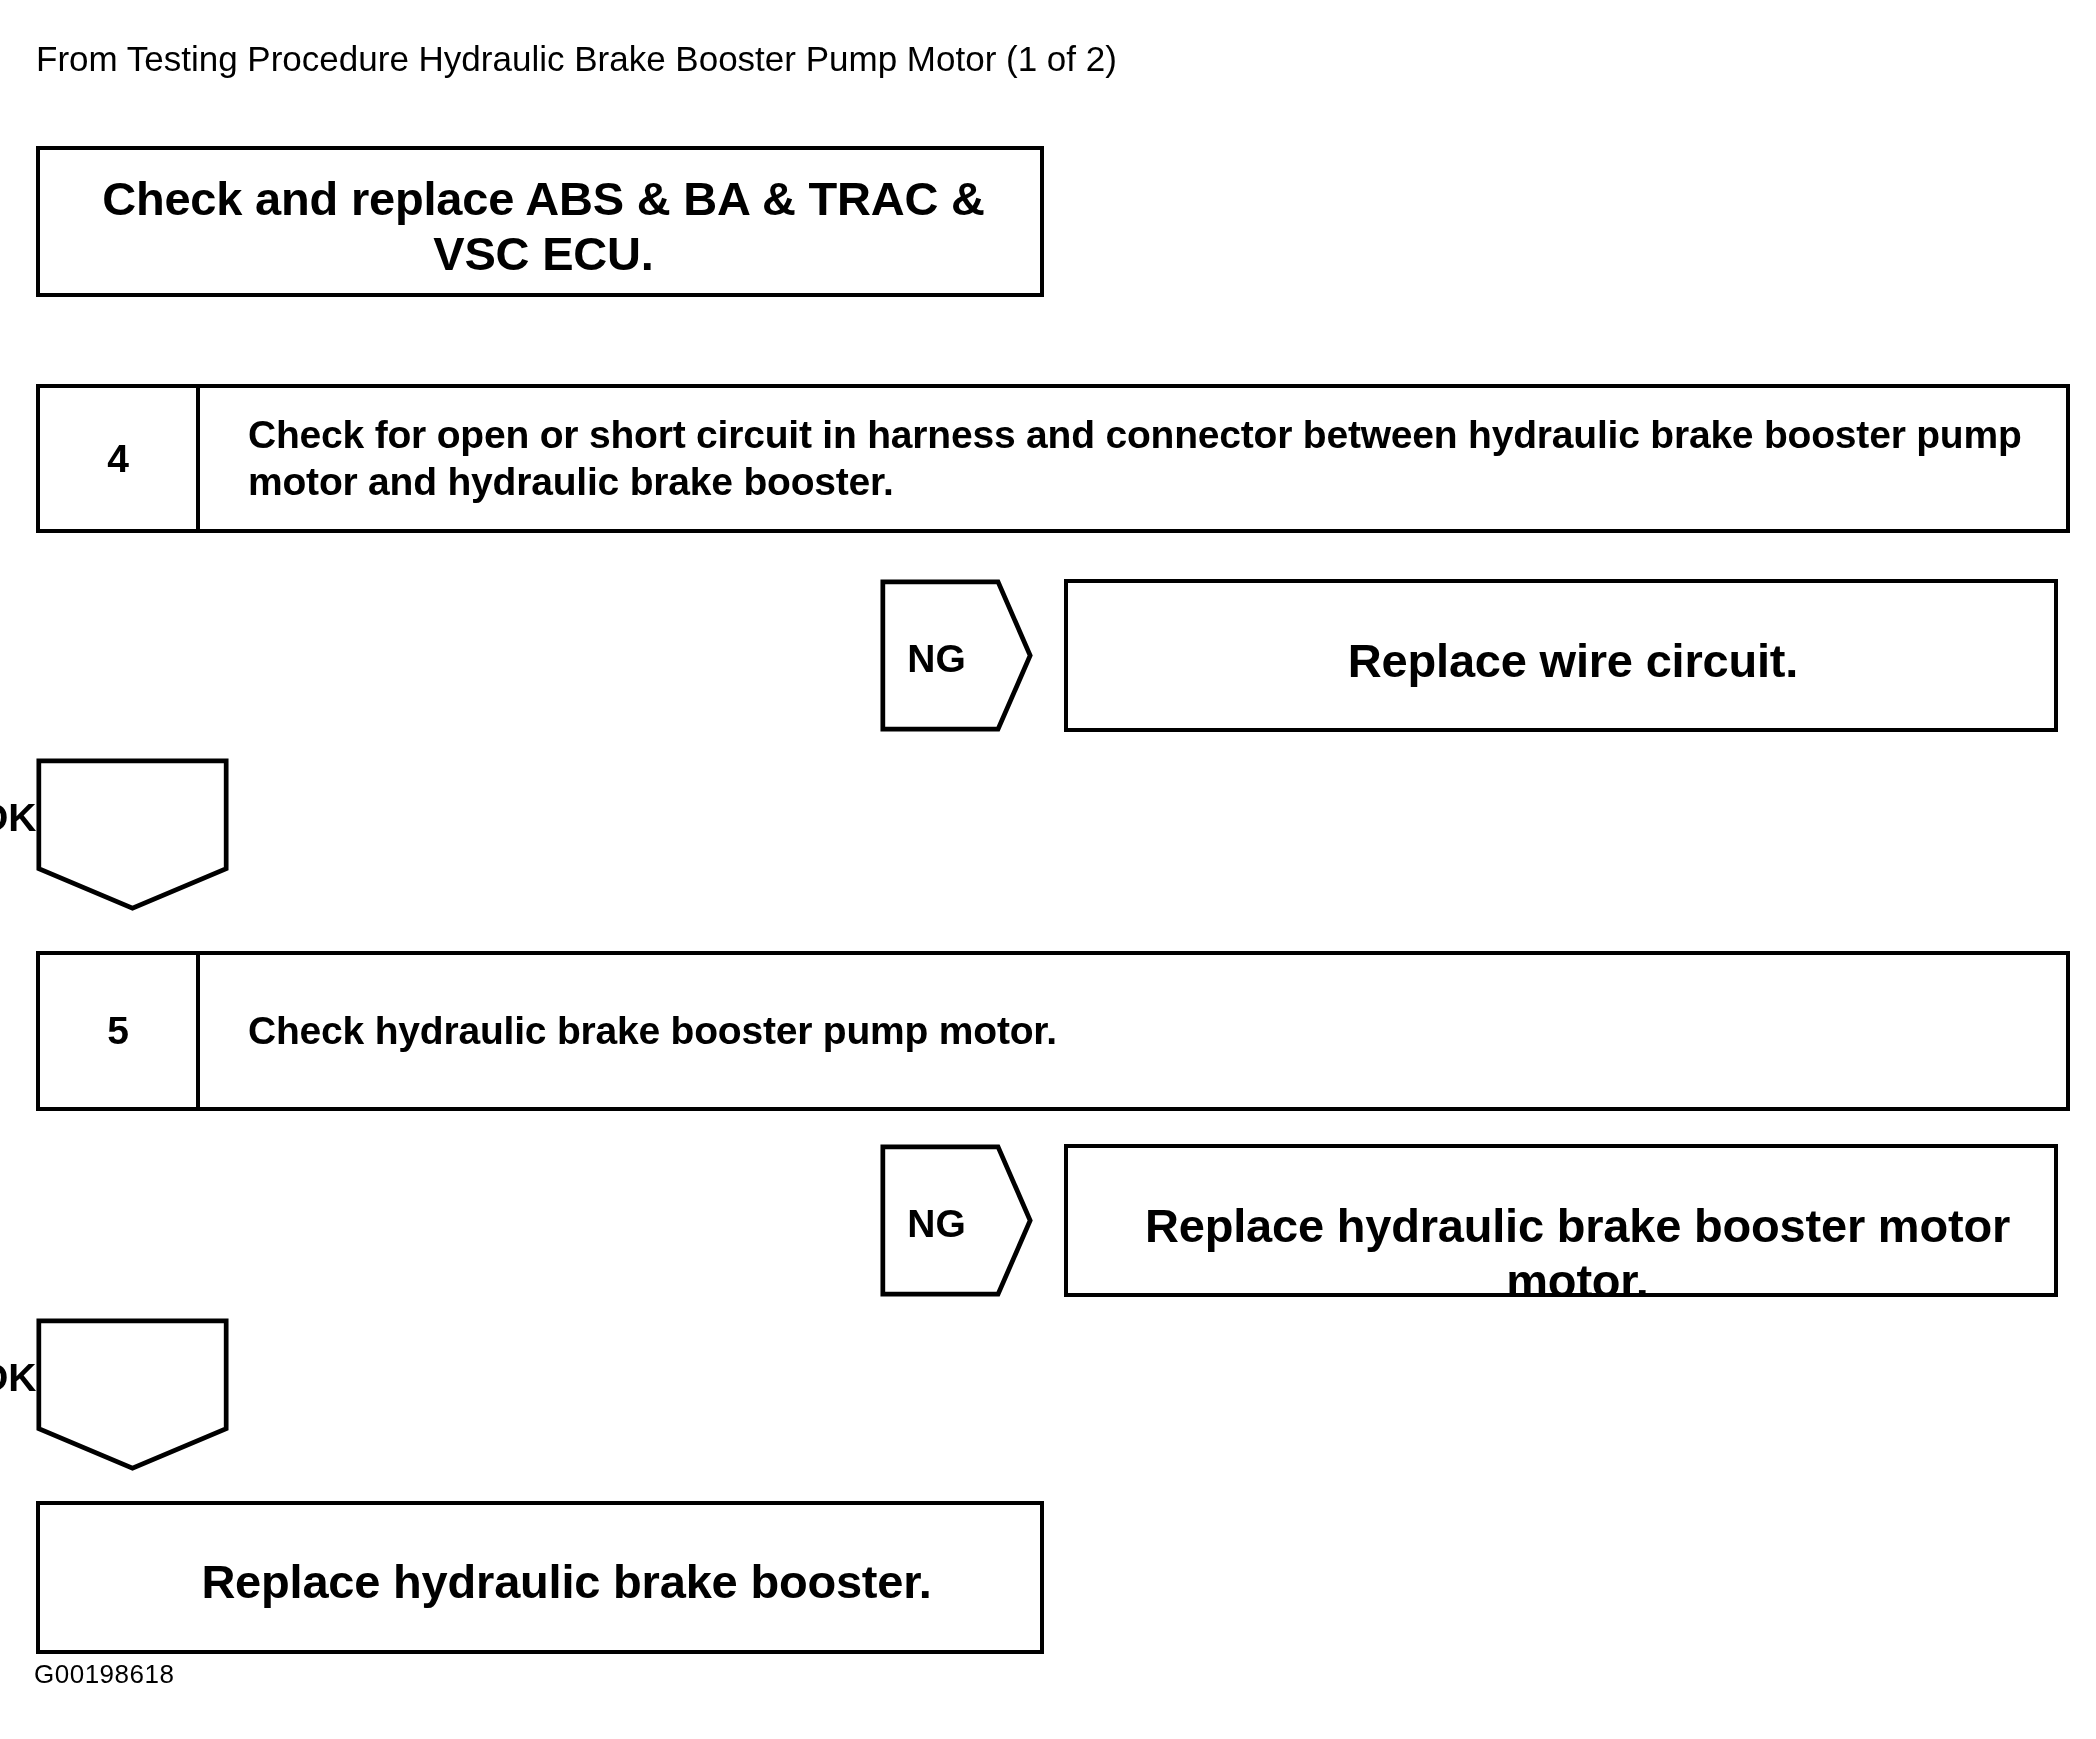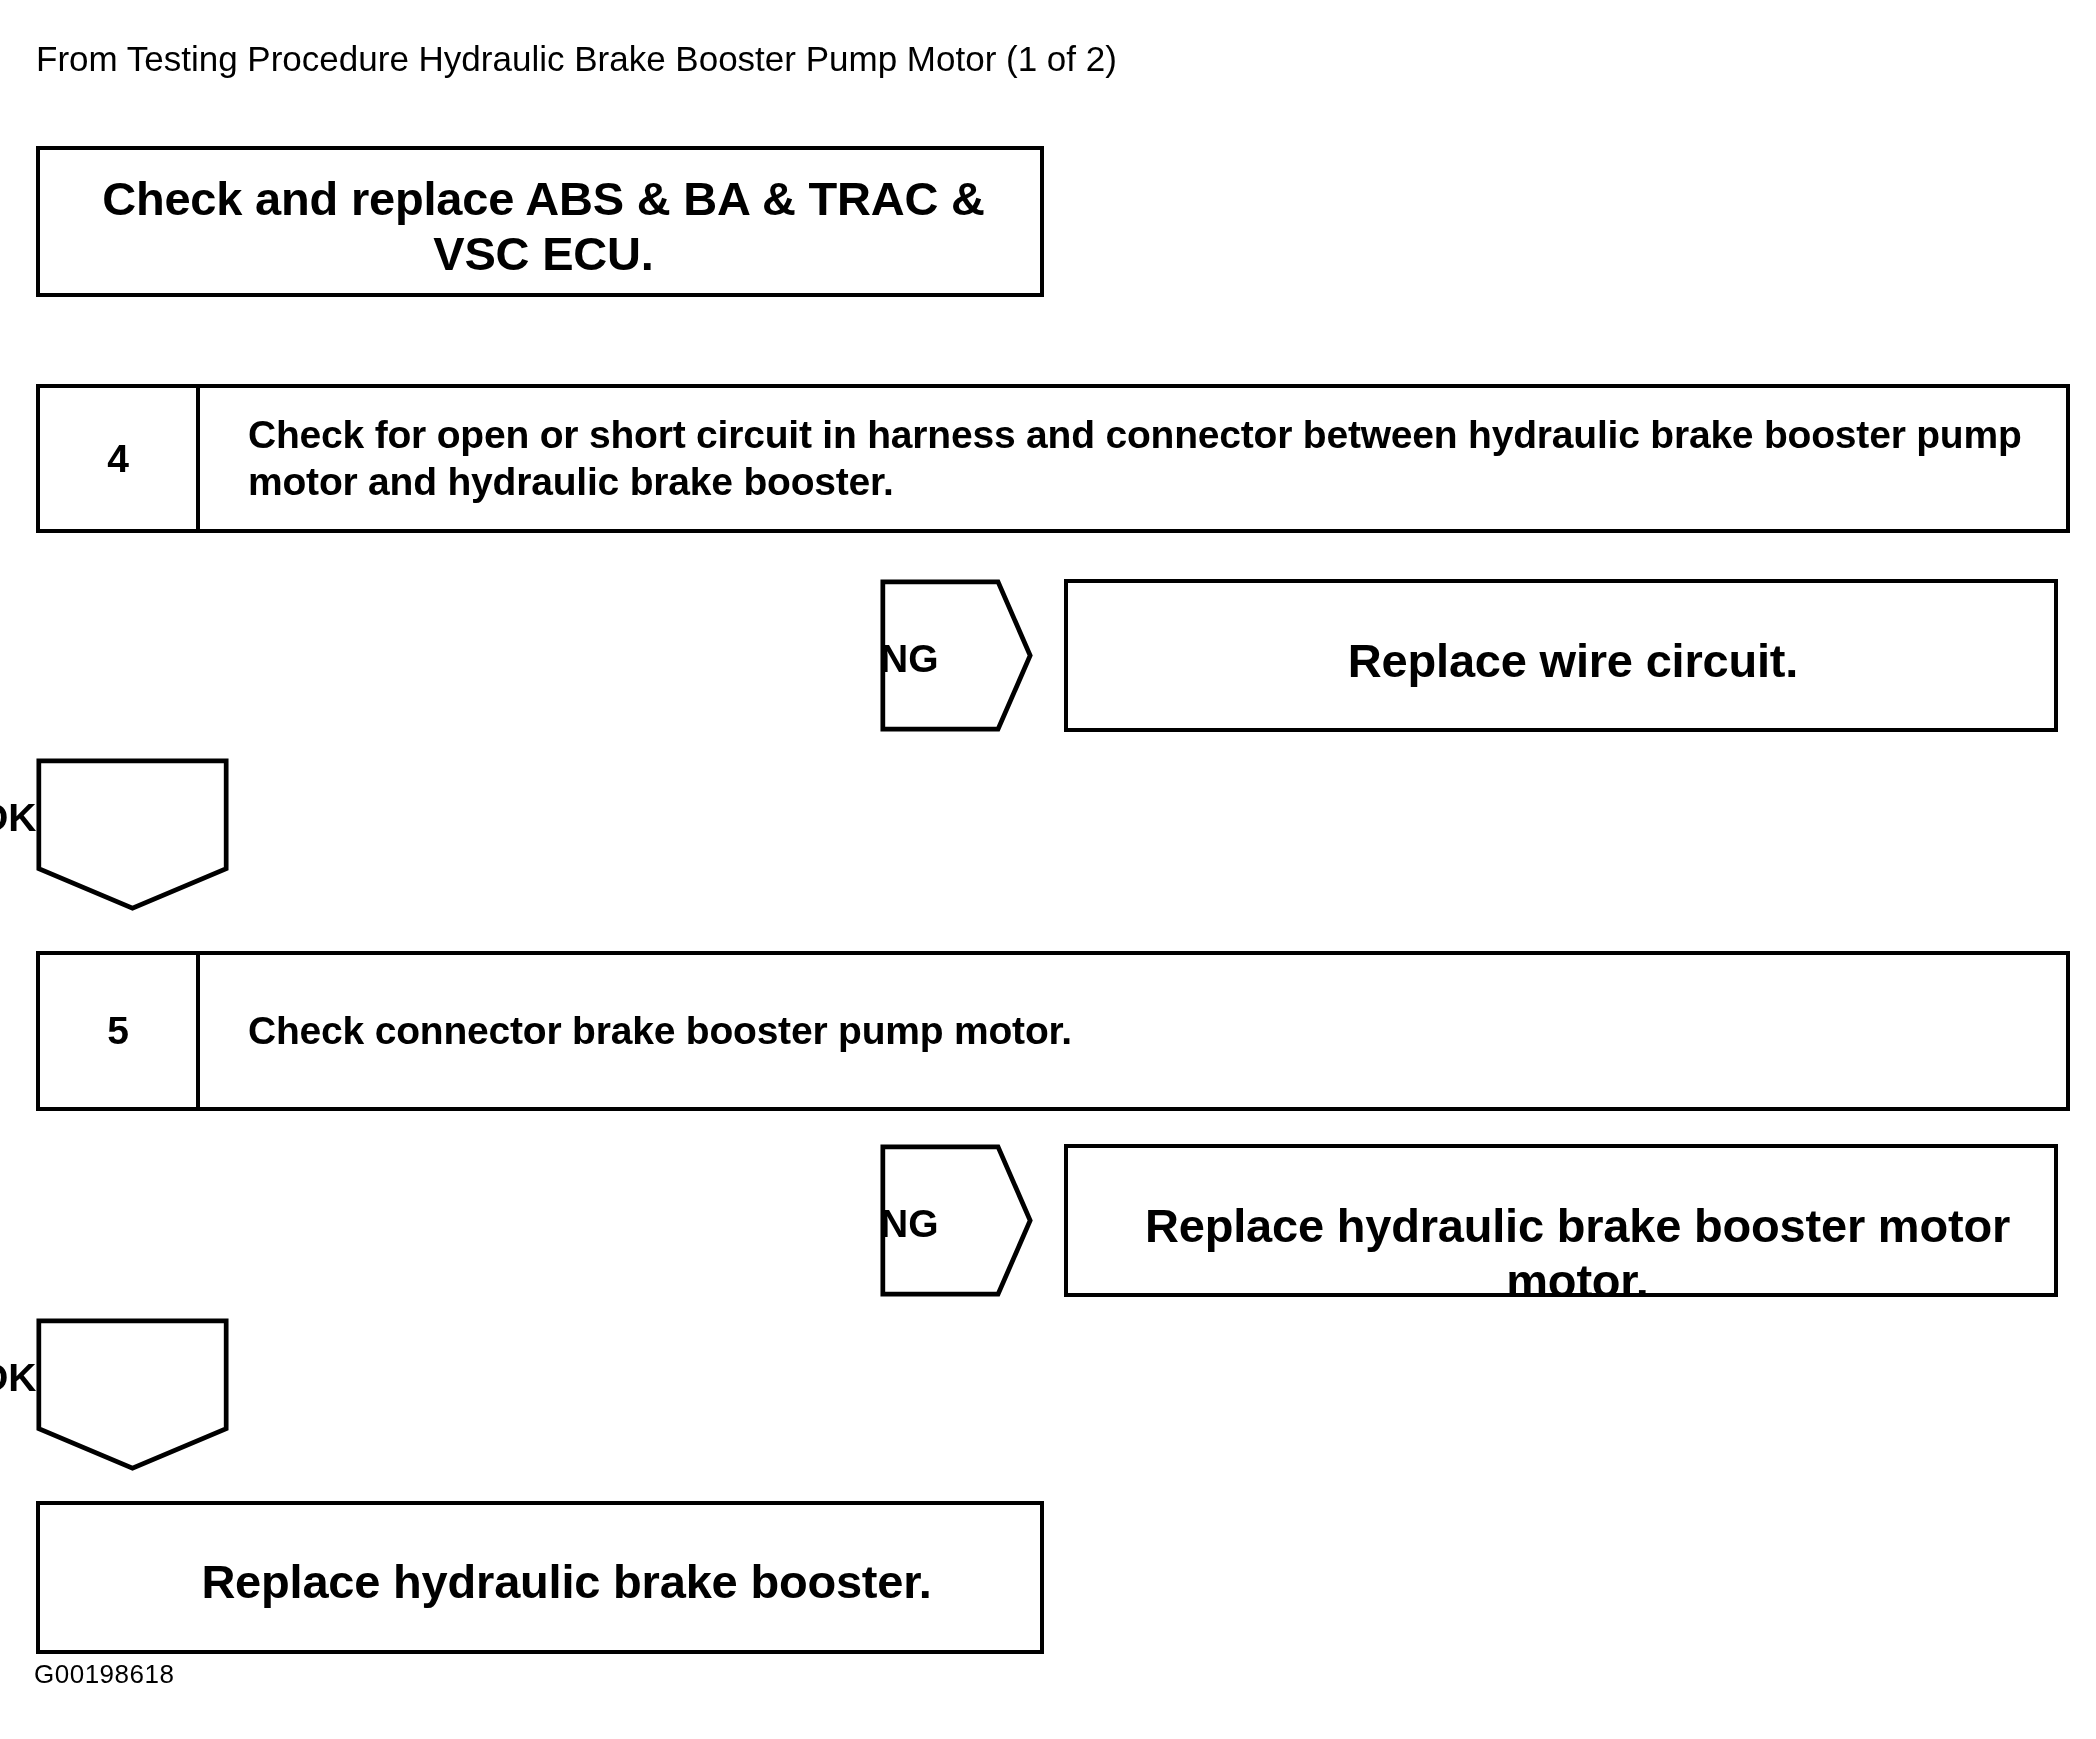--- a/index.html
+++ b/index.html
@@ -107,21 +107,21 @@
     width: 153px;
     height: 153px;
   }
   .ng-pentagon svg { display: block; width: 100%; height: 100%; }
   .ng-label {
     position: absolute;
     font-size: 39px;
     font-weight: bold;
     left: 0;
     width: 113px;
-    text-align: left;
+    text-align: center;
   }
   #ng-1-pentagon { left: 880px; top: 579px; }
   #ng-1-label    { left: 880px; top: 637px; }
   #ng-2-pentagon { left: 880px; top: 1144px; }
   #ng-2-label    { left: 880px; top: 1202px; }
 
   
   .ok-pentagon {
     position: absolute;
     width: 193px;
@@ -185,21 +185,21 @@
       <polygon points="3,3 202,3 202,118 102.5,160 3,118" fill="#ffffff" stroke="#000000" stroke-width="5" stroke-linejoin="miter"></polygon>
     </svg>
   </div>
   <div class="ok-label" id="ok-1-label">OK</div>
 
   <div class="step-row" id="step-5-row">
     <div class="step-num-cell">
       <span class="step-num">5</span>
     </div>
     <div class="step-body-cell">
-      <span class="step-body-text">Check connector brake booster pump motor.</span>
+      <span class="step-body-text">Check hydraulic brake booster pump motor.</span>
     </div>
   </div>
 
   <div class="ng-pentagon" id="ng-2-pentagon">
     <svg viewBox="0 0 162 163" preserveAspectRatio="none">
       <polygon points="3,3 125,3 159,81.5 125,160 3,160" fill="#ffffff" stroke="#000000" stroke-width="5" stroke-linejoin="miter"></polygon>
     </svg>
   </div>
   <div class="ng-label" id="ng-2-label">NG</div>
 

